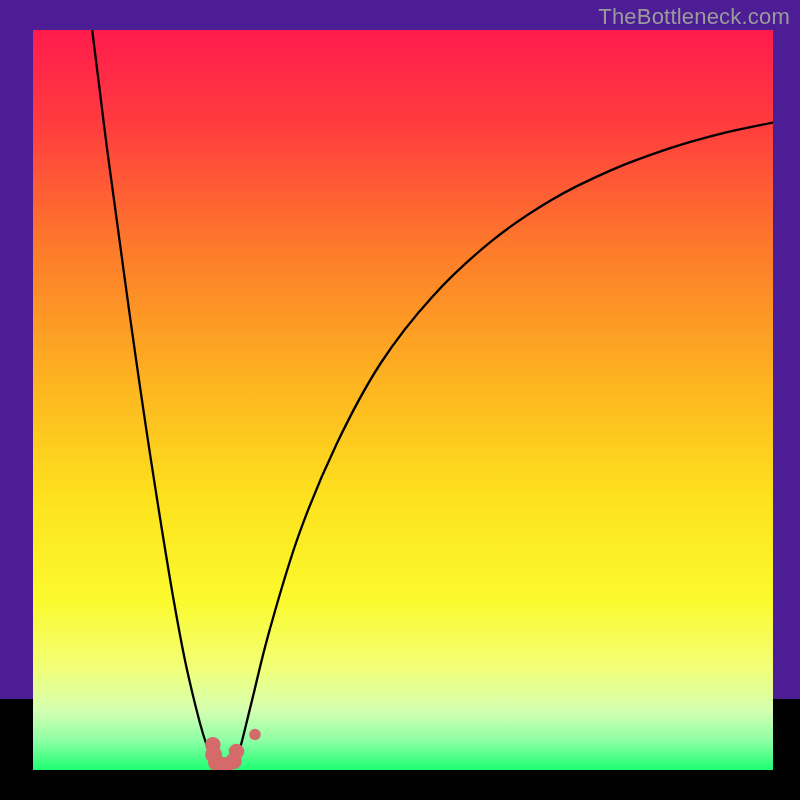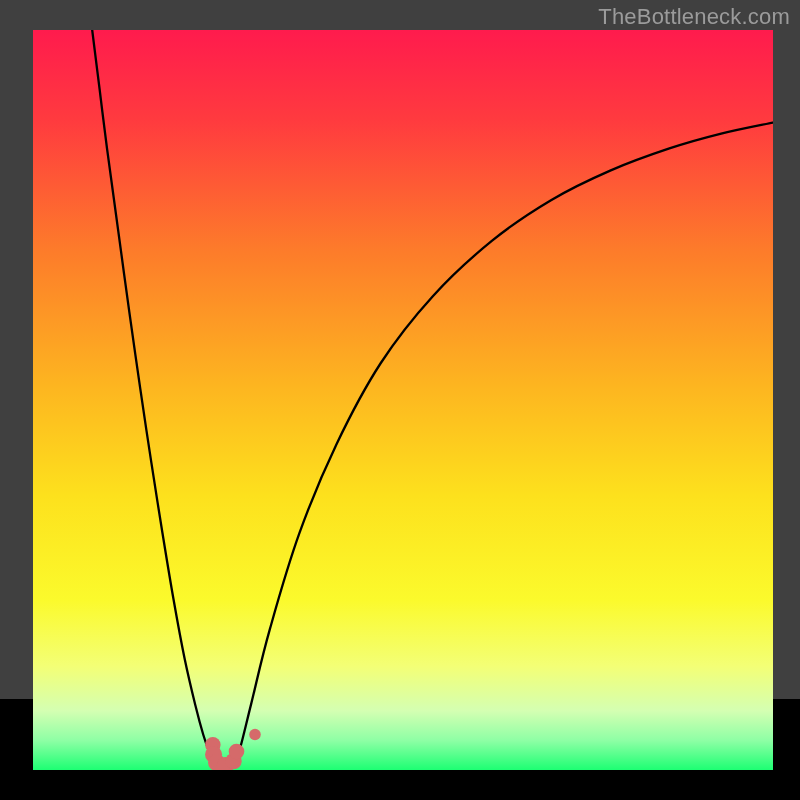--- a/index.html
+++ b/index.html
@@ -7,21 +7,21 @@
     padding: 0;
     width: 800px;
     height: 800px;
     background: #000;
     overflow: hidden;
   }
   .frame {
     position: absolute;
     left: 0; top: 0;
     width: 800px; height: 699px;
-    background: #404040;
+    background: #4c1d95;
   }
   .plot-area {
     position: absolute;
     left: 33px;
     top: 30px;
     width: 740px;
     height: 740px;
     overflow: hidden;
   }
   .watermark {

